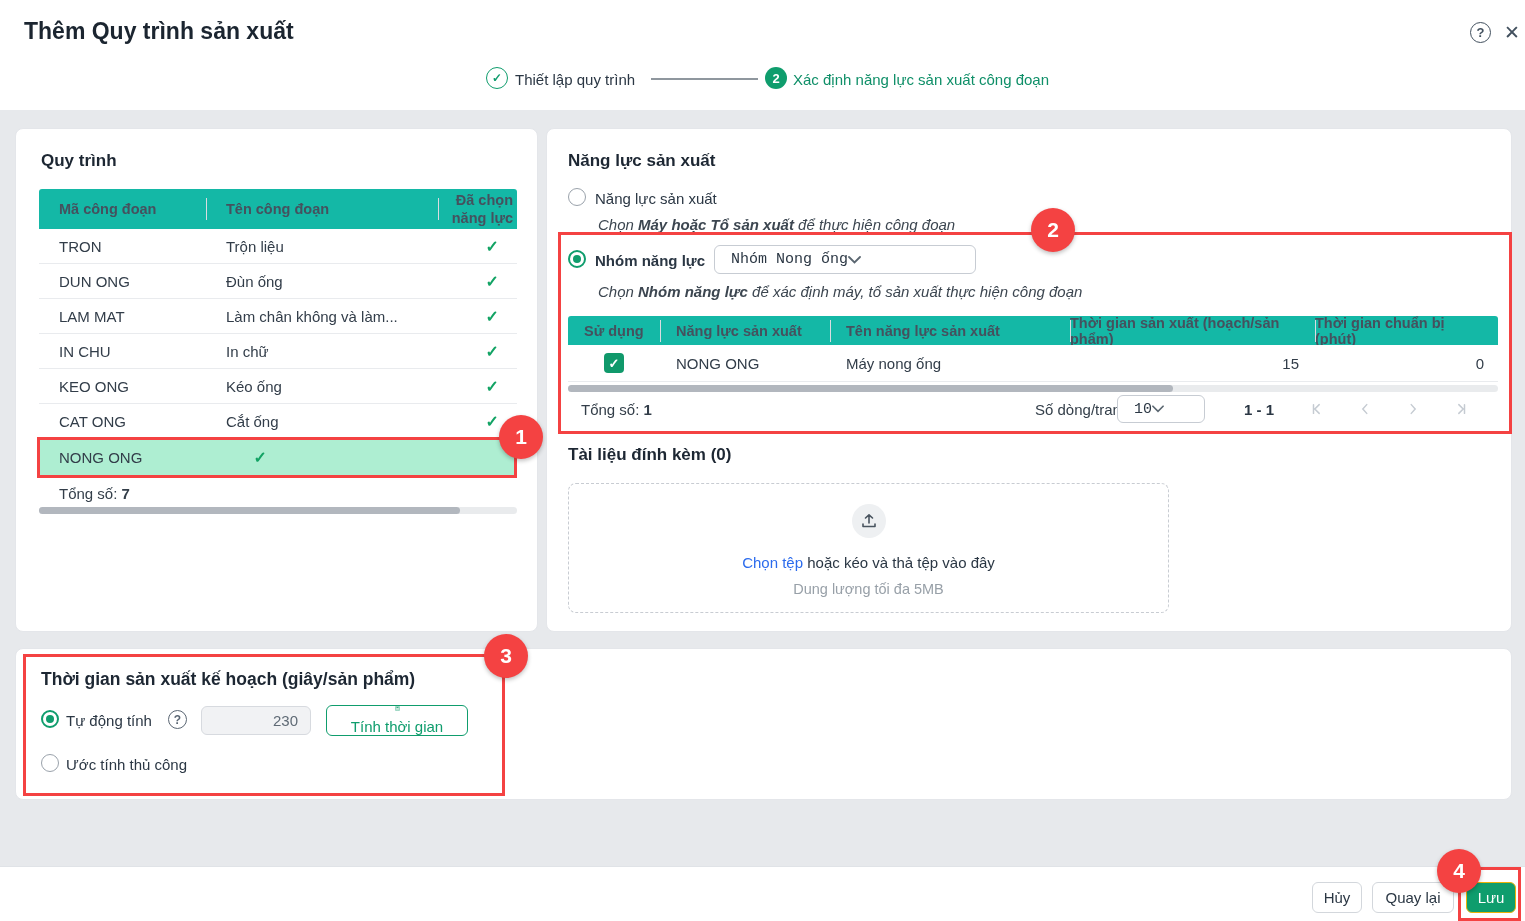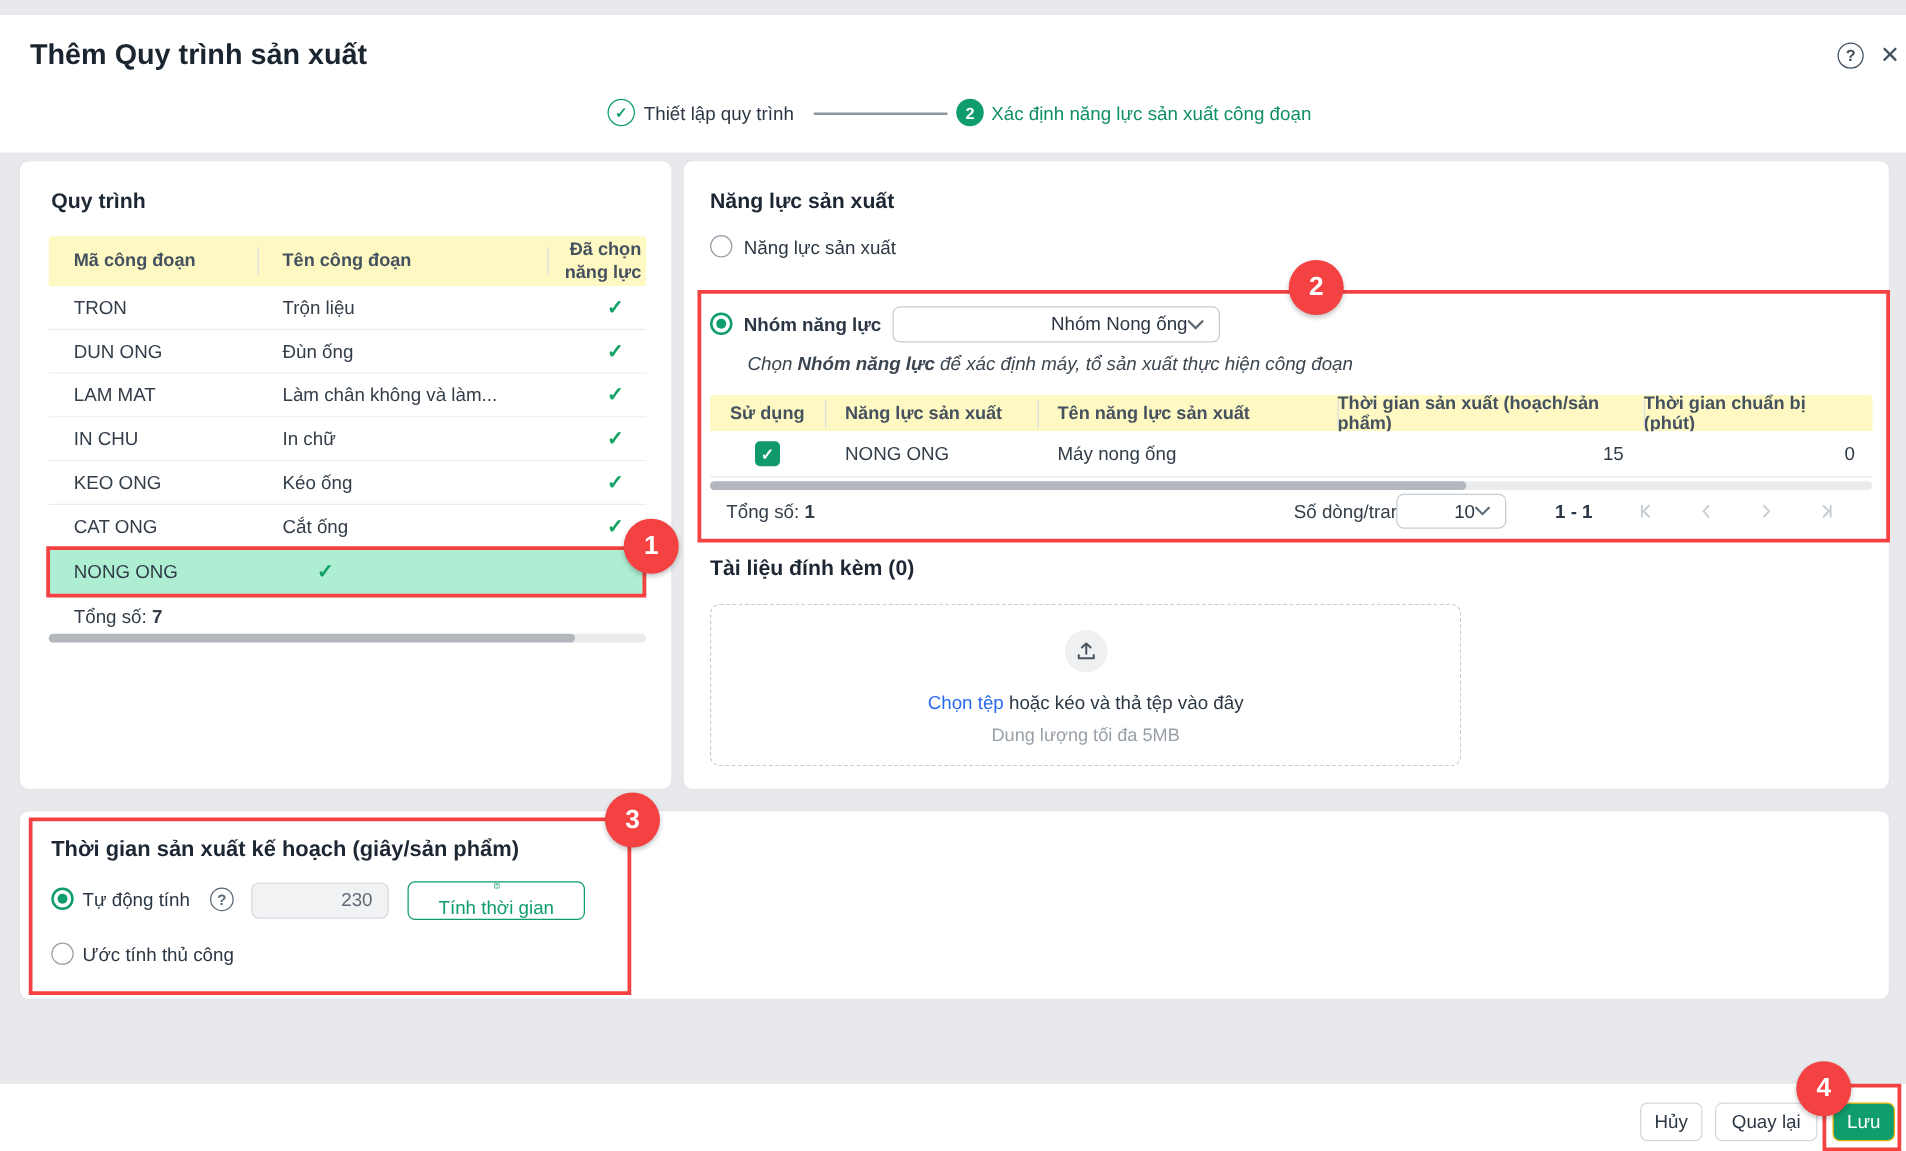--- a/index.html
+++ b/index.html
@@ -1,50 +1,50 @@
 <!DOCTYPE html>
 <html><head>
 <meta charset="utf-8">
 <style>
   * { margin:0; padding:0; box-sizing:border-box; }
   html,body { width:1525px; height:921px; }
   body { font-family:"Liberation Sans", sans-serif; background:#e7e9ec; position:relative; overflow:hidden; color:#2b3744; }
   .abs { position:absolute; }
   
-  .hdr { position:absolute; left:0; top:12px; width:1525px; height:110px; background:#fff; }
+  .hdr { position:absolute; left:0; top:0; width:1525px; height:110px; background:#fff; }
   .title { position:absolute; left:24px; top:18px; font-size:23px; font-weight:700; color:#1b2530; }
   .icon-btn { position:absolute; display:flex; align-items:center; justify-content:center; cursor:pointer; }
   .help-circle { width:21px; height:21px; border:1.7px solid #42505e; border-radius:50%; color:#42505e; font-size:13px; font-weight:700; }
   
   .step-ic1 { position:absolute; left:486px; top:67px; width:22px; height:22px; border:1.6px solid #0f9d6d; border-radius:50%; display:flex; align-items:center; justify-content:center; color:#0f9d6d; font-size:12px; font-weight:700; background:#fff; }
   .step-tx1 { position:absolute; left:515px; top:71px; font-size:15px; color:#2b3744; }
   .step-line { position:absolute; left:651px; top:78px; width:107px; height:1.5px; background:#8f979e; }
   .step-ic2 { position:absolute; left:765px; top:67px; width:22px; height:22px; background:#0f9d6d; border-radius:50%; display:flex; align-items:center; justify-content:center; color:#fff; font-size:13px; font-weight:700; }
   .step-tx2 { position:absolute; left:793px; top:71px; font-size:15px; color:#0f8f68; }
   
   .card { position:absolute; background:#fff; border:1px solid #e4e6ea; border-radius:8px; }
   .card-h { position:absolute; font-size:17px; font-weight:700; color:#1d2733; }
   
-  .thead { position:absolute; background:#fef9c3; display:flex; align-items:center; border-radius:3px 3px 0 0; }
+  .thead { position:absolute; background:#14b8a6; display:flex; align-items:center; border-radius:3px 3px 0 0; }
   .th { font-size:14.5px; font-weight:700; color:#45515e; display:flex; align-items:center; height:100%; position:relative; }
   .th + .th::before { content:""; position:absolute; left:0; top:50%; transform:translateY(-50%); width:1px; height:22px; background:#d9dce1; }
   .trow { position:absolute; display:flex; align-items:center; border-bottom:1px solid #e9ebee; font-size:15px; color:#323d49; background:#fff; }
   .cell { height:100%; display:flex; align-items:center; }
   .check { color:#12a364; font-weight:700; font-size:16px; }
   .sbar { position:absolute; height:7px; background:#e9ebed; border-radius:4px; }
   .sthumb { height:7px; background:#b2b7be; border-radius:4px; }
   .total { position:absolute; font-size:15px; color:#333e49; }
   .total b { font-weight:700; }
   
   .radio { width:18px; height:18px; border:1.5px solid #9aa2ab; border-radius:50%; background:#fff; display:inline-block; }
   .radio.on { border:2px solid #0f9d6d; position:relative; }
   .radio.on::after { content:""; position:absolute; left:3px; top:3px; width:8px; height:8px; background:#0f9d6d; border-radius:50%; }
   .cbox { width:20px; height:20px; background:#10996b; border-radius:4px; display:flex; align-items:center; justify-content:center; color:#fff; font-size:13px; font-weight:700; }
   
-  .sel { position:absolute; border:1px solid #c7ccd3; border-radius:6px; background:#fff; display:flex; align-items:center; justify-content:flex-end; font-size:15px; color:#2b3744; padding:0 12px 0 16px; cursor:pointer; }
+  .sel { position:absolute; border:1px solid #c7ccd3; border-radius:6px; background:#fff; display:flex; align-items:center; justify-content:flex-start; font-size:15px; color:#2b3744; padding:0 12px 0 16px; cursor:pointer;font-family:Liberation Mono, monospace; }
   .hint { position:absolute; font-style:italic; font-size:15px; color:#3c4650; }
   .hint b { font-weight:700; }
   .lbl15 { font-size:15px; color:#2b3744; }
   
   .dashed { position:absolute; border:1.5px dashed #c8ccd2; border-radius:8px; background:#fff; }
   .upcircle { width:34px; height:34px; border-radius:50%; background:#eef0f2; display:flex; align-items:center; justify-content:center; }
   .link { color:#2b6bed; cursor:pointer; }
   .gray { color:#98a0a8; }
   
   .btn { display:flex; align-items:center; justify-content:center; border-radius:6px; font-size:15px; cursor:pointer; background:#fff; border:1px solid #d3d7dc; color:#2b3744;flex-direction:column; }
@@ -150,20 +150,23 @@
     <div class="sthumb" style="width:88%;"></div>
   </div>
 </div>
 
 <div class="card" style="left:546px; top:128px; width:966px; height:504px;">
   <div class="card-h" style="left:21px; top:22px;">Năng lực sản xuất</div>
 
   
   <span class="radio abs" style="left:21px; top:59px;"></span>
   <span class="lbl15 abs" style="left:48px; top:61px;">Năng lực sản xuất</span>
+  <div class="hint" style="left:51px; top:87px;">
+    <span>Chọn </span><b>Máy hoặc Tổ sản xuất</b><span> để thực hiện công đoạn</span>
+  </div>
 
   
   <span class="radio on abs" style="left:21px; top:121px;"></span>
   <span class="lbl15 abs" style="left:48px; top:123px; font-weight:700;">Nhóm năng lực</span>
   <div class="sel" style="left:167px; top:116px; width:262px; height:29px;">
     <span>Nhóm Nong ống</span>
     <svg width="13" height="8" viewBox="0 0 13 8">
         <path d="M1 1 L6.5 6.5 L12 1" fill="none" stroke="#5a6670" stroke-width="1.8" stroke-linecap="round"></path>
       </svg>
   </div>

